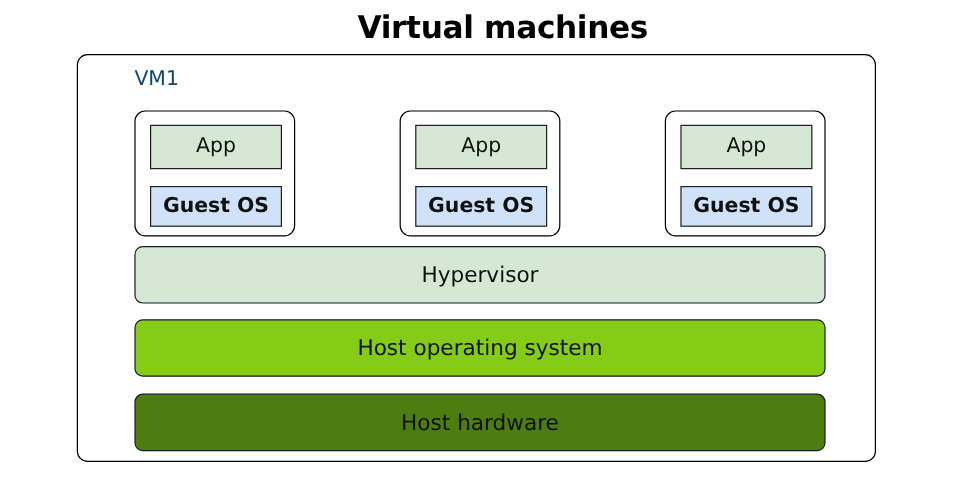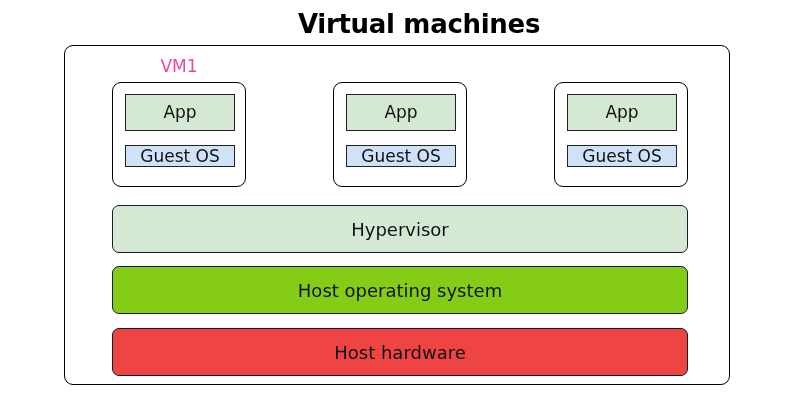--- a/index.html
+++ b/index.html
@@ -46,30 +46,30 @@
     border: 1.6px solid #000000;
     border-radius: 9px;
     background: #ffffff;
   }
 
   
   .vm-label {
     position: absolute;
     top: 56px;
     width: 134px;
-    text-align: center;
+    text-align: left;
     font-size: 17px;
-    color: #ec4899;
+    color: #0c4a6e;
     line-height: 20px;
   }
 
   
   .vm-box {
     position: absolute;
-    top: 82px;
+    top: 92px;
     width: 134px;
     height: 105px;
     box-sizing: border-box;
     border: 1.6px solid #000000;
     border-radius: 9px;
     background: #ffffff;
   }
   .vm1, .vm-label-1 { left: 112px; }
   .vm2, .vm-label-2 { left: 333px; }
   .vm3, .vm-label-3 { left: 554px; }
@@ -87,22 +87,23 @@
     color: #111111;
     line-height: 1;
   }
   .inner-app {
     top: 11px;
     height: 37px;
     background: #d5e8d4;
   }
   .inner-guest {
     top: 62px;
-    height: 22px;
+    height: 34px;
     background: #cfe2f8;
+    font-weight: bold;
   }
 
   
   .layer-bar {
     position: absolute;
     left: 112px;
     width: 576px;
     height: 48px;
     box-sizing: border-box;
     border: 1.4px solid #1b1b2f;
@@ -116,21 +117,21 @@
   .bar-hypervisor {
     top: 205px;
     background: #d5e8d4;
   }
   .bar-hostos {
     top: 266px;
     background: #84cc16;
   }
   .bar-hardware {
     top: 328px;
-    background: #ef4444;
+    background: #4d7c0f;
   }
 </style>
 </head>
 <body>
 
 <div class="canvas">
 
   <div class="title">Virtual machines</div>
 
   <div class="outer-frame"></div>

